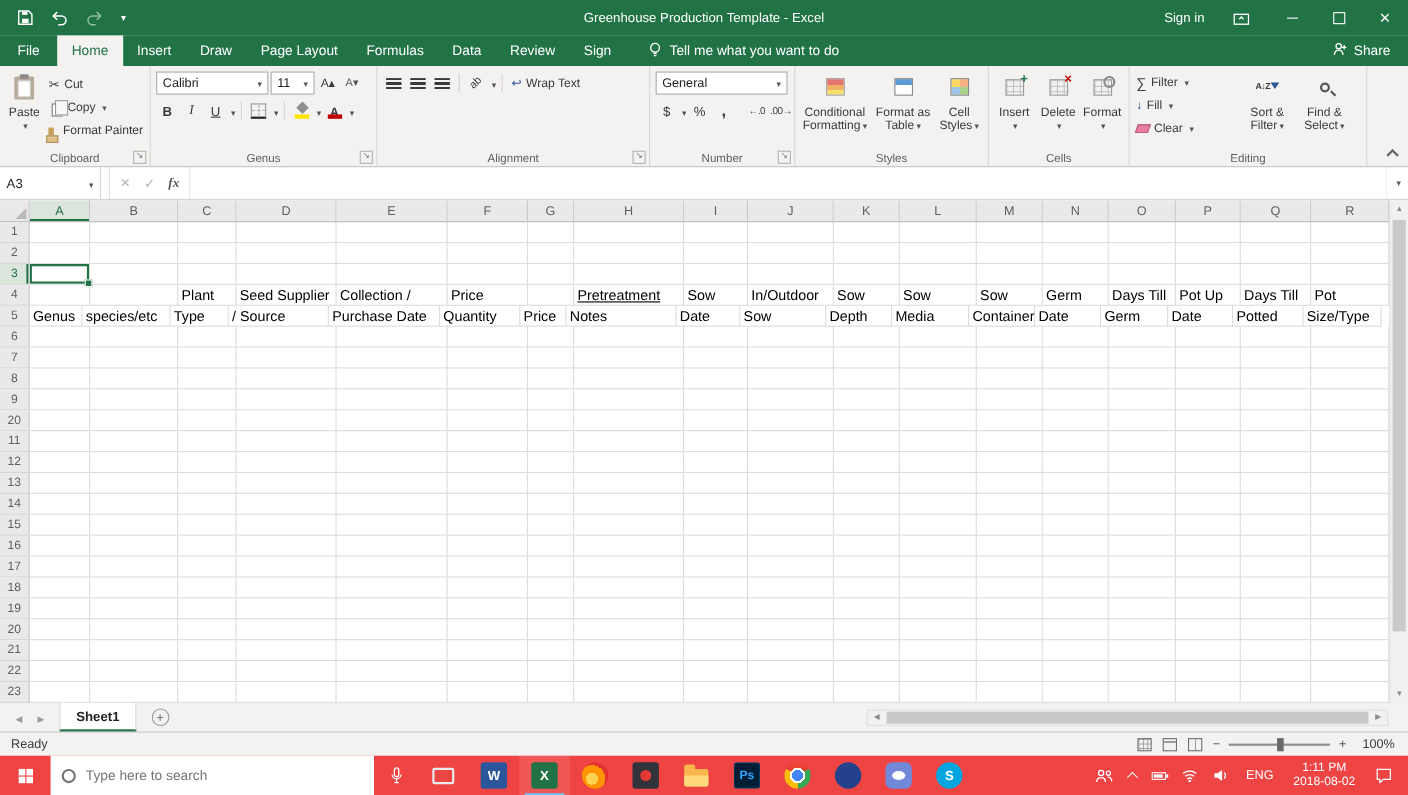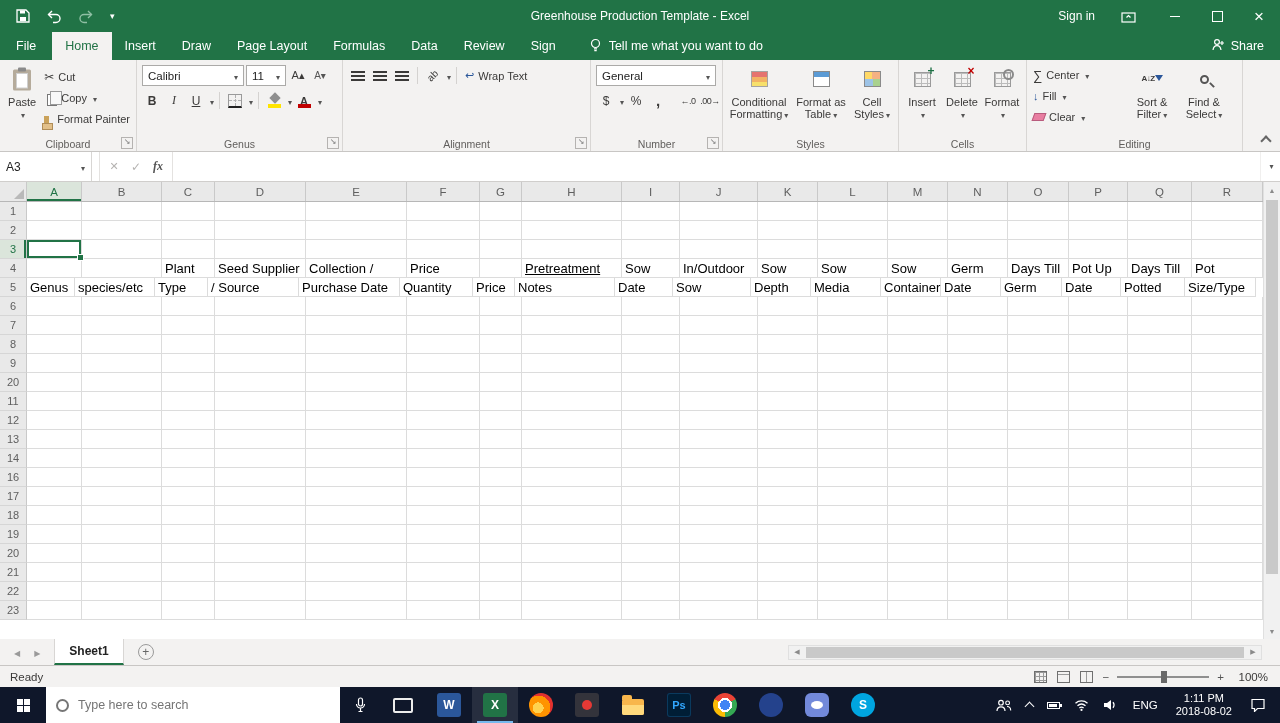--- a/index.html
+++ b/index.html
@@ -153,21 +153,21 @@
 .viewic.v2{background:linear-gradient(transparent 2px,#9a9a9a 2px,#9a9a9a 3px,transparent 3px)}
 .viewic.v3{background:linear-gradient(90deg,transparent 5px,#9a9a9a 5px,#9a9a9a 6px,transparent 6px)}
 .zoomwrap{display:flex;align-items:center}
 .zmin::after{content:"−";color:#555}
 .zplus::after{content:"+";color:#555}
 .zoomtrack{width:92px;height:2px;background:#8f8f8f;position:relative;margin:0 8px}
 .zoomthumb{position:absolute;left:44px;top:-5px;width:6px;height:12px;background:#696969}
 .zoompct{min-width:34px;text-align:right}
 
 
-#taskbar{height:36px;background:#0f172a;display:flex;align-items:stretch;color:#fff}
+#taskbar{height:36px;background:#ef4444;display:flex;align-items:stretch;color:#fff}
 .startbtn{width:46px;display:flex;align-items:center;justify-content:center}
 .winlogo{width:6px;height:6px;background:#fff;box-shadow:7px 0 0 #fff,0 7px 0 #fff,7px 7px 0 #fff;transform:translate(-3px,-3px)}
 .searchbox{width:294px;background:#fff;display:flex;align-items:center;gap:9px;padding:0 10px}
 .searchbox .ring{width:13px;height:13px;border:2px solid #767676;border-radius:50%;flex-shrink:0}
 .searchbox input{border:none;outline:none;font-size:12.5px;color:#444;width:100%;font-family:inherit;background:transparent}
 .tb-ic{width:40px;display:flex;align-items:center;justify-content:center}
 #apps{display:flex;align-items:stretch}
 .tb-app{width:46px;display:flex;align-items:center;justify-content:center;position:relative}
 .tb-app.active{background:rgba(255,255,255,.10)}
 .tb-app.active::after{content:"";position:absolute;left:5px;right:5px;bottom:0;height:2px;background:#76b9ed}
@@ -443,21 +443,21 @@
       </div>
     </div>
     <span class="glabel">Cells</span>
   </div>
 
   <div class="rgroup" style="width:216px">
     <div class="gc">
       <div class="smallcol" style="margin-top:2px;width:96px">
         <div class="smallbtn">
             <span class="ic-sum"></span>
-            <span>Center</span>
+            <span>Filter</span>
             <span class="dd"></span>
           </div>
         <div class="smallbtn">
             <span class="ic-fill"></span>
             <span>Fill</span>
             <span class="dd"></span>
           </div>
         <div class="smallbtn">
             <span class="ic-clear"></span>
             <span>Clear</span>
@@ -792,20 +792,41 @@
           <div class="cell" style="width: 70px;"></div>
           <div class="cell" style="width: 60px;"></div>
           <div class="cell" style="width: 60px;"></div>
           <div class="cell" style="width: 61px;"></div>
           <div class="cell" style="width: 59px;"></div>
           <div class="cell" style="width: 64px;"></div>
           <div class="cell" style="width: 71px;"></div>
         </div>
         <div class="grid-row">
           <div class="row-h">14</div>
+          <div class="cell" style="width: 55px;"></div>
+          <div class="cell" style="width: 80px;"></div>
+          <div class="cell" style="width: 53px;"></div>
+          <div class="cell" style="width: 91px;"></div>
+          <div class="cell" style="width: 101px;"></div>
+          <div class="cell" style="width: 73px;"></div>
+          <div class="cell" style="width: 42px;"></div>
+          <div class="cell" style="width: 100px;"></div>
+          <div class="cell" style="width: 58px;"></div>
+          <div class="cell" style="width: 78px;"></div>
+          <div class="cell" style="width: 60px;"></div>
+          <div class="cell" style="width: 70px;"></div>
+          <div class="cell" style="width: 60px;"></div>
+          <div class="cell" style="width: 60px;"></div>
+          <div class="cell" style="width: 61px;"></div>
+          <div class="cell" style="width: 59px;"></div>
+          <div class="cell" style="width: 64px;"></div>
+          <div class="cell" style="width: 71px;"></div>
+        </div>
+        <div class="grid-row">
+          <div class="row-h">15</div>
           <div class="cell" style="width: 55px;"></div>
           <div class="cell" style="width: 80px;"></div>
           <div class="cell" style="width: 53px;"></div>
           <div class="cell" style="width: 91px;"></div>
           <div class="cell" style="width: 101px;"></div>
           <div class="cell" style="width: 73px;"></div>
           <div class="cell" style="width: 42px;"></div>
           <div class="cell" style="width: 100px;"></div>
           <div class="cell" style="width: 58px;"></div>
           <div class="cell" style="width: 78px;"></div>

